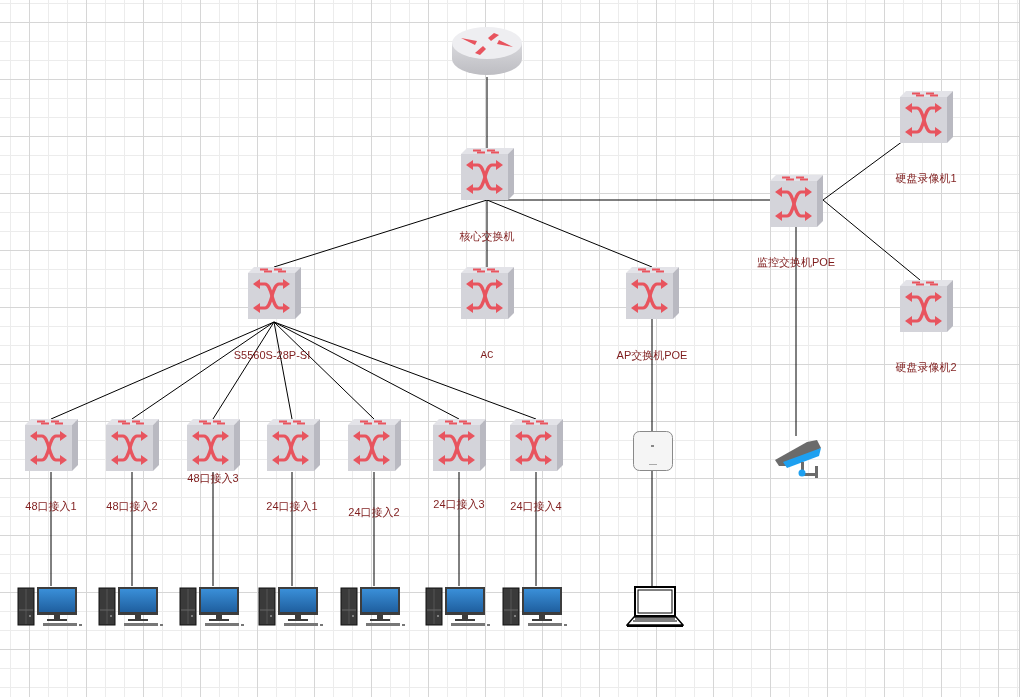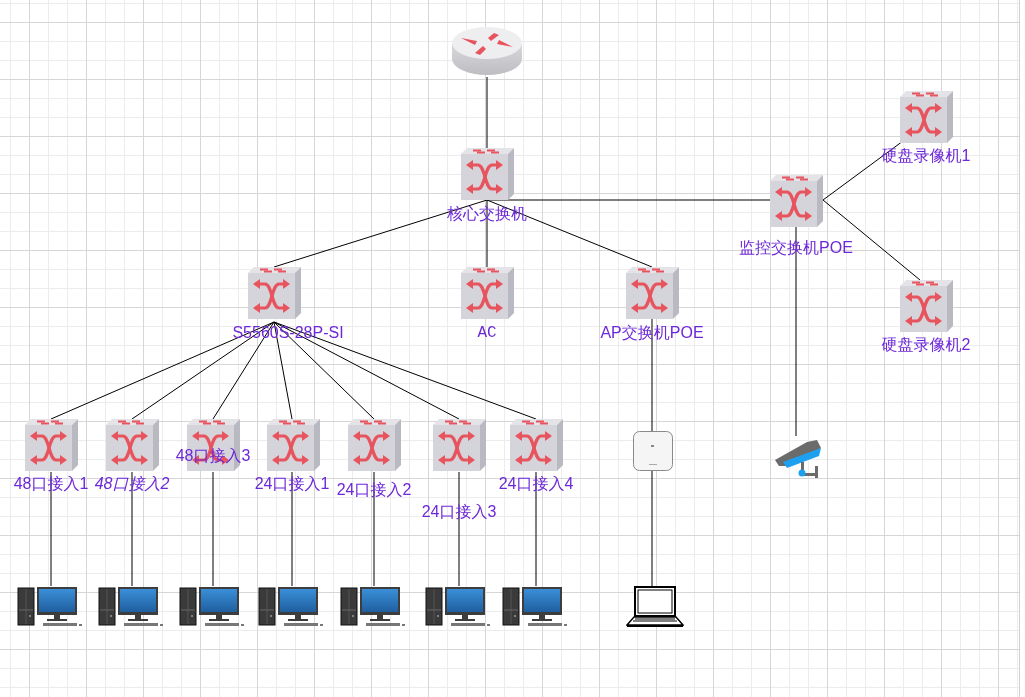--- a/index.html
+++ b/index.html
@@ -16,22 +16,22 @@
       linear-gradient(to bottom, #d6d6d6 1px, transparent 1px),
       linear-gradient(to right, #ececec 1px, transparent 1px),
       linear-gradient(to bottom, #ececec 1px, transparent 1px);
     background-size: 57px 57px, 57px 57px, 19px 19px, 19px 19px;
     background-position: 29px 22px, 29px 22px, 10px 3px, 10px 3px;
     border-right: 1px solid #d0d0d0;
   }
   #links { position: absolute; left: 0; top: 0; width: 1025px; height: 697px; }
   .node { position: absolute; }
   .label {
-    position: absolute; font-size: 16px; color: #6d28d9; white-space: nowrap;
-    transform: translateX(-50%); line-height: 14px; background: transparent;
+    position: absolute; font-size: 11px; color: #7f1d1d; white-space: nowrap;
+    transform: translateX(-50%); line-height: 14px; background: transparent; margin-top: 22px;
   }
   .icon { position: absolute; }
 </style>
 </head>
 <body>
 
 <div id="canvas"></div>
 <svg id="links" xmlns="http://www.w3.org/2000/svg">
     <line x1="487" y1="77" x2="487" y2="148" stroke="#000000" stroke-width="1"></line>
     <line x1="487" y1="200" x2="274" y2="267" stroke="#000000" stroke-width="1"></line>
@@ -116,21 +116,21 @@
       <path d="M10 17 H17 C24 17 24 41 31 41 H37"></path>
       <path d="M10 41 H17 C24 41 24 17 31 17 H37"></path>
     </g>
     <g fill="#e8545e">
       <polygon points="5,17 12,12 12,22"></polygon>
             <polygon points="42,17 35,12 35,22"></polygon>
       <polygon points="5,41 12,36 12,46"></polygon>
             <polygon points="42,41 35,36 35,46"></polygon>
     </g>
   </svg></div>
-      <div class="label" style="left: 288px; top: 326px;">S5560S-28P-SI</div>
+      <div class="label" style="left: 272px; top: 326px;">S5560S-28P-SI</div>
     </div>
     <div class="node">
       <div class="icon" style="left: 461px; top: 267px; width: 53px; height: 52px;"><svg width="53" height="52" viewBox="0 0 53 52" xmlns="http://www.w3.org/2000/svg">
     <polygon points="0,6 6,0 53,0 47,6" fill="#e3e3e8"></polygon>
     <polygon points="47,6 53,0 53,46 47,52" fill="#b9b9c1"></polygon>
     <rect x="0" y="6" width="47" height="46" fill="#d4d4da"></rect>
     <g fill="#e8545e">
       <rect x="12" y="1.5" width="8" height="2"></rect>
             <rect x="26" y="1.5" width="8" height="2"></rect>
       <rect x="16" y="3.5" width="8" height="2"></rect>
@@ -188,21 +188,21 @@
       <path d="M10 17 H17 C24 17 24 41 31 41 H37"></path>
       <path d="M10 41 H17 C24 41 24 17 31 17 H37"></path>
     </g>
     <g fill="#e8545e">
       <polygon points="5,17 12,12 12,22"></polygon>
             <polygon points="42,17 35,12 35,22"></polygon>
       <polygon points="5,41 12,36 12,46"></polygon>
             <polygon points="42,41 35,36 35,46"></polygon>
     </g>
   </svg></div>
-      <div class="label" style="left: 796px; top: 241px;">监控交换机POE</div>
+      <div class="label" style="left: 796px; top: 233px;">监控交换机POE</div>
     </div>
     <div class="node">
       <div class="icon" style="left: 900px; top: 91px; width: 53px; height: 52px;"><svg width="53" height="52" viewBox="0 0 53 52" xmlns="http://www.w3.org/2000/svg">
     <polygon points="0,6 6,0 53,0 47,6" fill="#e3e3e8"></polygon>
     <polygon points="47,6 53,0 53,46 47,52" fill="#b9b9c1"></polygon>
     <rect x="0" y="6" width="47" height="46" fill="#d4d4da"></rect>
     <g fill="#e8545e">
       <rect x="12" y="1.5" width="8" height="2"></rect>
             <rect x="26" y="1.5" width="8" height="2"></rect>
       <rect x="16" y="3.5" width="8" height="2"></rect>
@@ -284,21 +284,21 @@
       <path d="M10 17 H17 C24 17 24 41 31 41 H37"></path>
       <path d="M10 41 H17 C24 41 24 17 31 17 H37"></path>
     </g>
     <g fill="#e8545e">
       <polygon points="5,17 12,12 12,22"></polygon>
             <polygon points="42,17 35,12 35,22"></polygon>
       <polygon points="5,41 12,36 12,46"></polygon>
             <polygon points="42,41 35,36 35,46"></polygon>
     </g>
   </svg></div>
-      <div class="label" style="left: 132px; top: 477px; font-style: italic;">48口接入2</div>
+      <div class="label" style="left: 132px; top: 477px;">48口接入2</div>
     </div>
     <div class="node">
       <div class="icon" style="left: 187px; top: 419px; width: 53px; height: 52px;"><svg width="53" height="52" viewBox="0 0 53 52" xmlns="http://www.w3.org/2000/svg">
     <polygon points="0,6 6,0 53,0 47,6" fill="#e3e3e8"></polygon>
     <polygon points="47,6 53,0 53,46 47,52" fill="#b9b9c1"></polygon>
     <rect x="0" y="6" width="47" height="46" fill="#d4d4da"></rect>
     <g fill="#e8545e">
       <rect x="12" y="1.5" width="8" height="2"></rect>
             <rect x="26" y="1.5" width="8" height="2"></rect>
       <rect x="16" y="3.5" width="8" height="2"></rect>
@@ -380,21 +380,21 @@
       <path d="M10 17 H17 C24 17 24 41 31 41 H37"></path>
       <path d="M10 41 H17 C24 41 24 17 31 17 H37"></path>
     </g>
     <g fill="#e8545e">
       <polygon points="5,17 12,12 12,22"></polygon>
             <polygon points="42,17 35,12 35,22"></polygon>
       <polygon points="5,41 12,36 12,46"></polygon>
             <polygon points="42,41 35,36 35,46"></polygon>
     </g>
   </svg></div>
-      <div class="label" style="left: 459px; top: 505px;">24口接入3</div>
+      <div class="label" style="left: 459px; top: 475px;">24口接入3</div>
     </div>
     <div class="node">
       <div class="icon" style="left: 510px; top: 419px; width: 53px; height: 52px;"><svg width="53" height="52" viewBox="0 0 53 52" xmlns="http://www.w3.org/2000/svg">
     <polygon points="0,6 6,0 53,0 47,6" fill="#e3e3e8"></polygon>
     <polygon points="47,6 53,0 53,46 47,52" fill="#b9b9c1"></polygon>
     <rect x="0" y="6" width="47" height="46" fill="#d4d4da"></rect>
     <g fill="#e8545e">
       <rect x="12" y="1.5" width="8" height="2"></rect>
             <rect x="26" y="1.5" width="8" height="2"></rect>
       <rect x="16" y="3.5" width="8" height="2"></rect>

